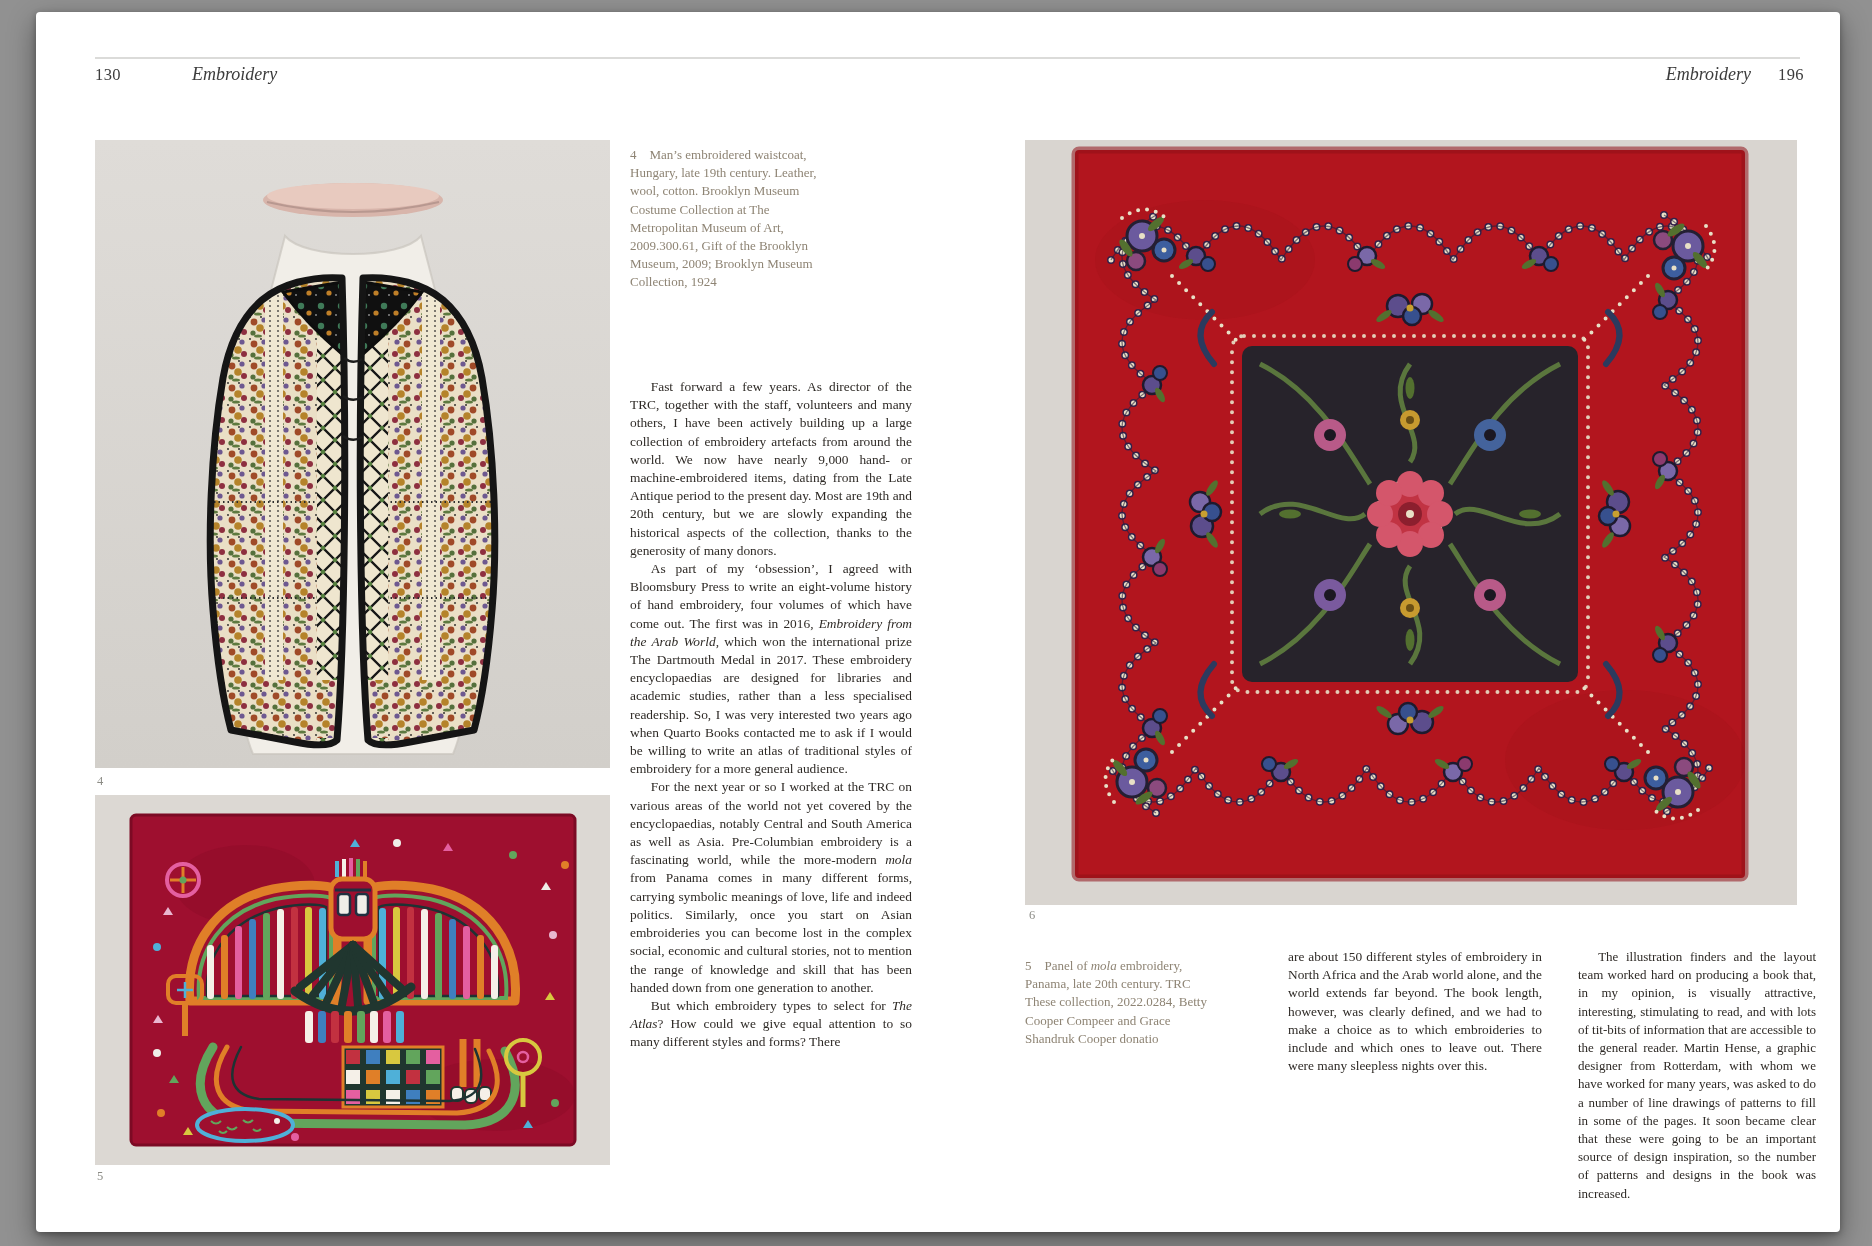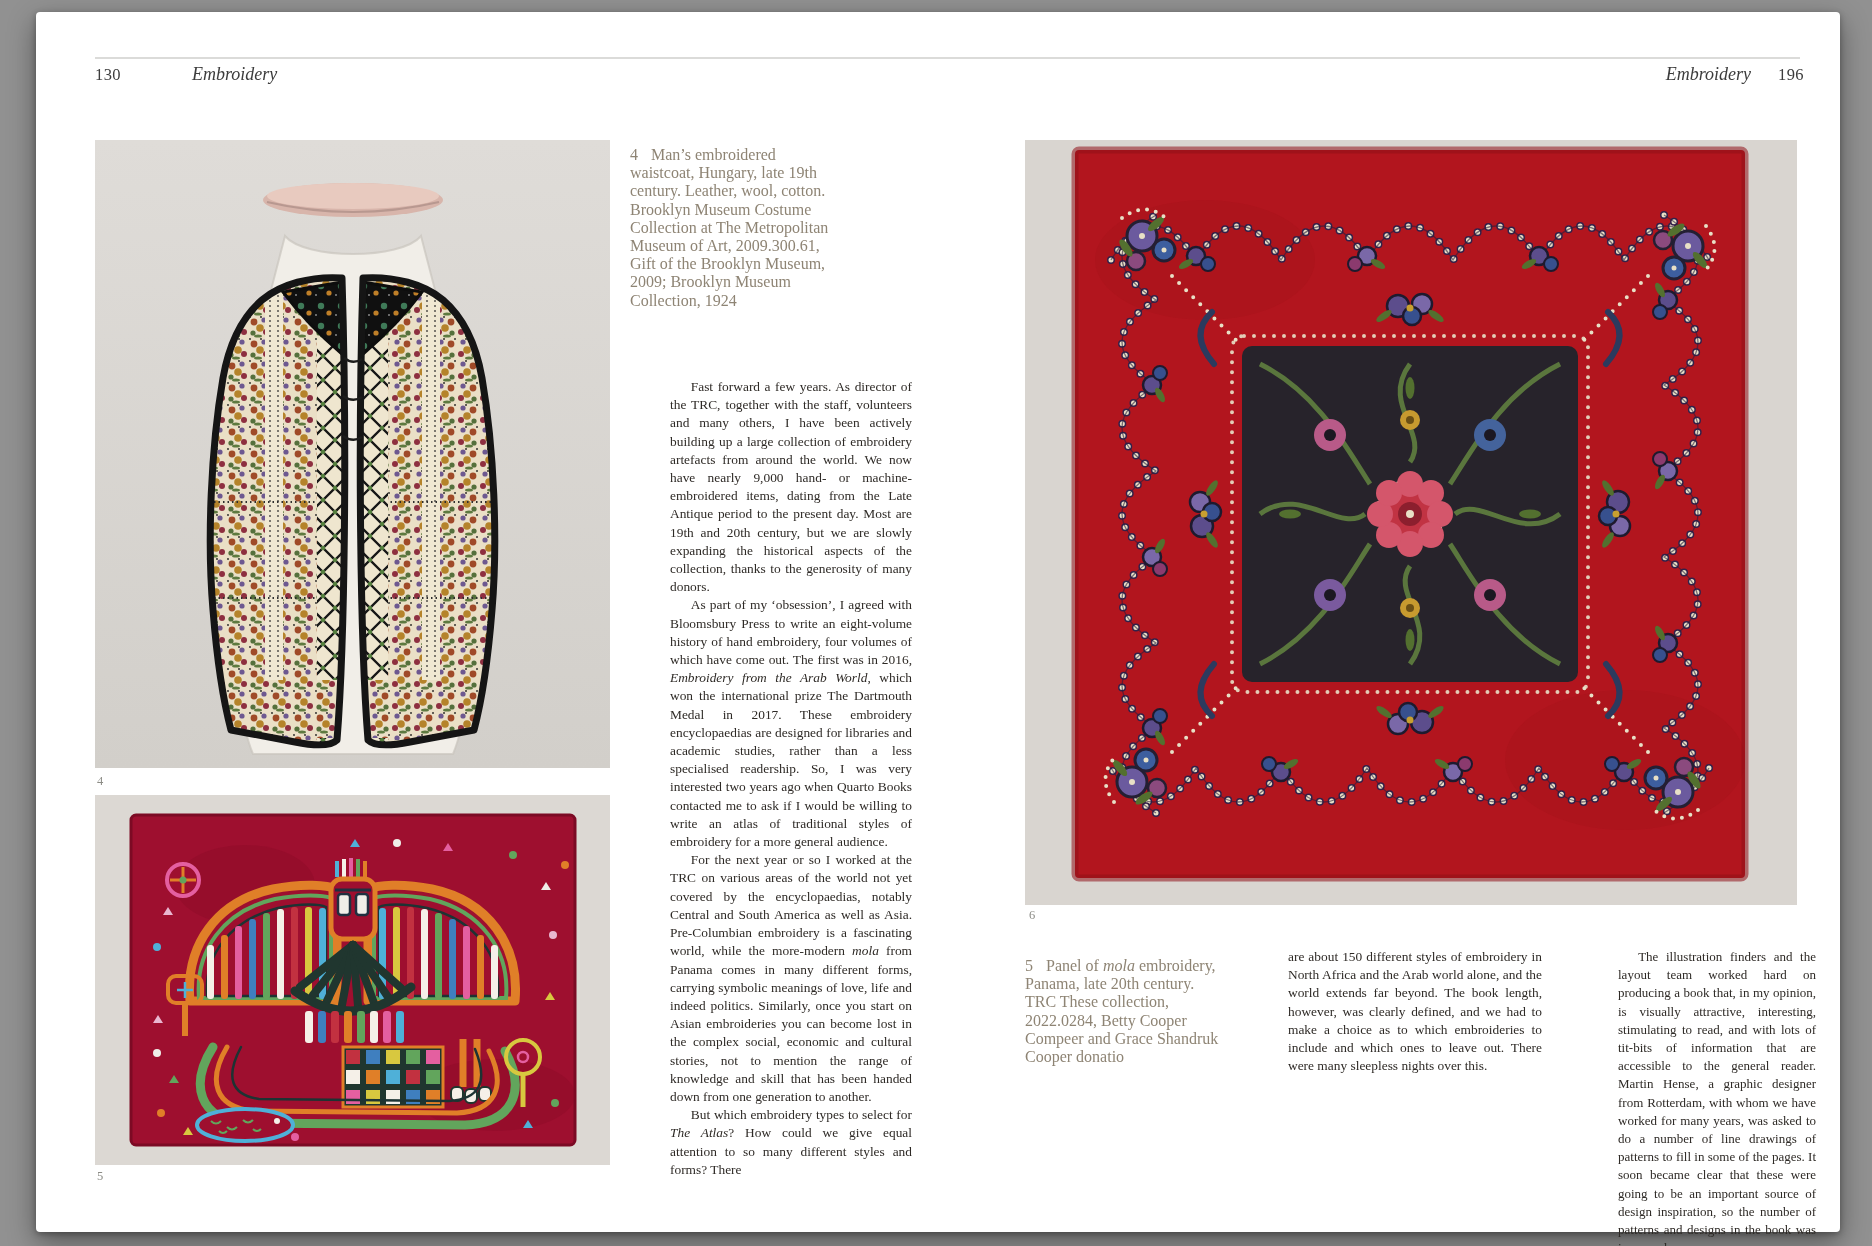--- a/index.html
+++ b/index.html
@@ -14,28 +14,28 @@
     box-shadow:0 10px 28px rgba(0,0,0,.40),0 2px 6px rgba(0,0,0,.30);
   }
   .rule{position:absolute;left:59px;top:45px;width:1705px;height:2px;background:#dbdbd9;}
   .head-left{position:absolute;left:59px;top:52px;display:flex;gap:27px;align-items:baseline;}
   .head-right{position:absolute;right:36px;top:52px;display:flex;gap:27px;align-items:baseline;}
   .folio{font-size:16.5px;color:#3c3c3c;letter-spacing:.4px;}
   .rhead{font-size:18px;font-style:italic;color:#3c3c3c;margin-left:44px;}
   .fig{position:absolute;overflow:hidden;}
   .fig svg{display:block;width:100%;height:100%;}
   .fig-num{position:absolute;font-size:12.5px;color:#8c8c86;}
-  .caption{position:absolute;font-size:16px;line-height:18.2px;color:#8e8474;text-align:left;}
+  .caption{position:absolute;font-size:13px;line-height:18.2px;color:#8e8474;text-align:left;}
   .caption .cnum{margin-right:13px;}
   .caption .cap-block{display:block;}
   .cap-gap{display:block;height:19px;}
   .body-col{position:absolute;font-size:13.4px;line-height:18.2px;color:#2e2a26;text-align:justify;}
   .body-col.narrow{font-size:13px;}
   .body-col p{margin:0;}
-  .body-col p.ind{text-indent:1.55em;margin-left:40px;}
+  .body-col p.ind{text-indent:1.55em;}
 </style>
 </head>
 <body>
 
 <div class="sheet">
 
   <div class="rule"></div>
   <div class="head-left">
     <span class="folio">130</span>
     <span class="rhead">Embroidery</span>

